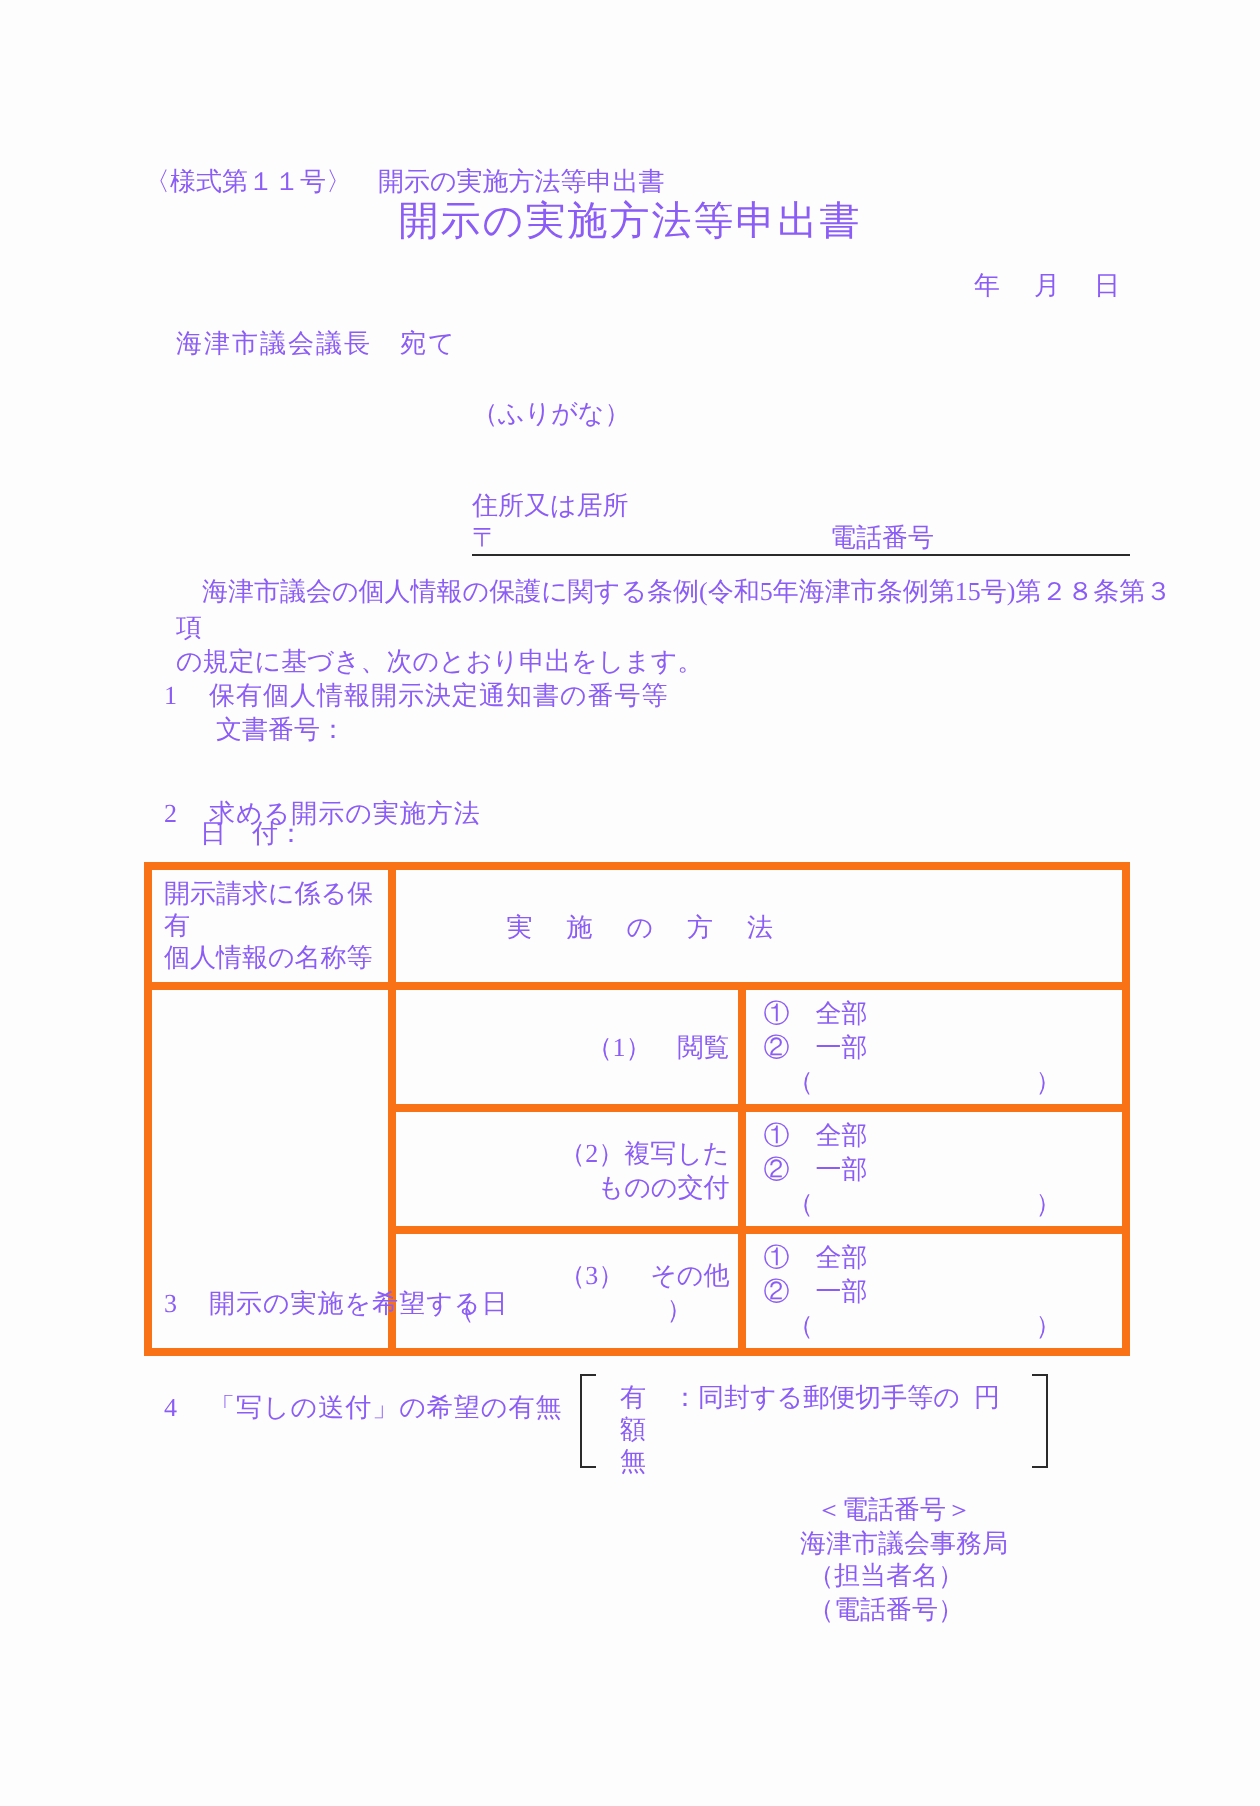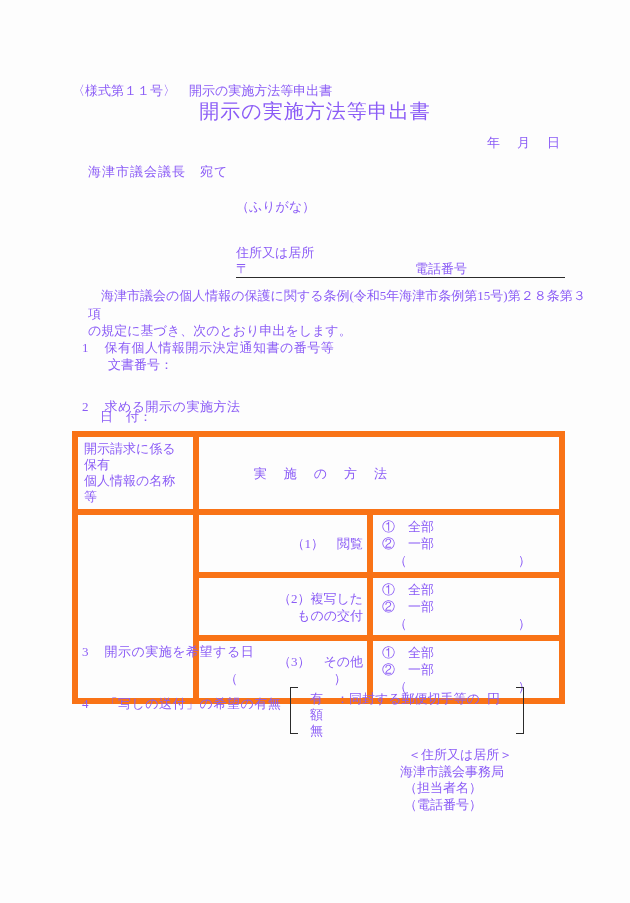--- a/index.html
+++ b/index.html
@@ -39,21 +39,21 @@
   .s1-head { left:82px; top:340px; }
   .s1-doc  { left:108px; top:357px; }
   .s1-date { left:100px; top:373px;margin-top:36px; }
   .s2-head { left:82px; top:399px; }
 
   table.method-table {
     position:absolute; left:72px; top:431px;
     width:493px; border-collapse:collapse;
     font-size:13px; line-height:17px;
   }
-  .method-table td { border:6px solid #f97316; vertical-align:middle; }
+  .method-table td { border:4px solid #f97316; vertical-align:middle; }
   .method-table .c-name   { width:125px; padding:4px 6px; line-height:16px; }
   .method-table .c-method { width:175px; padding:4px 4px 4px 10px;text-align:right; }
   .method-table .c-opt    { width:193px; padding:3px 6px 3px 9px; vertical-align:top; }
   .method-table .hdr-method { padding-left:55px; letter-spacing:2px; }
   .r-hdr { height:33px; }
   .r-1 { height:52px; }
   .r-2 { height:55px; }
   .r-3 { height:55px; }
   .indent2 { padding-left:28px; }
   .paren-blank { display:flex; justify-content:space-between; width:137px; margin-left:12px; }
@@ -184,19 +184,19 @@
     <div class="bracket-content">
       <div class="opt-yes-line">
         <span>有　：同封する郵便切手等の額</span>
         <span>円</span>
       </div>
       <div>無</div>
     </div>
   </div>
 
   <div class="abs contact">
-    <div class="c0">＜住所又は居所＞</div>
+    <div class="c0">＜電話番号＞</div>
     <div class="c1">海津市議会事務局</div>
     <div class="c2">（担当者名）</div>
     <div class="c3">（電話番号）</div>
   </div>
 
 </div>
 
 </body></html>

